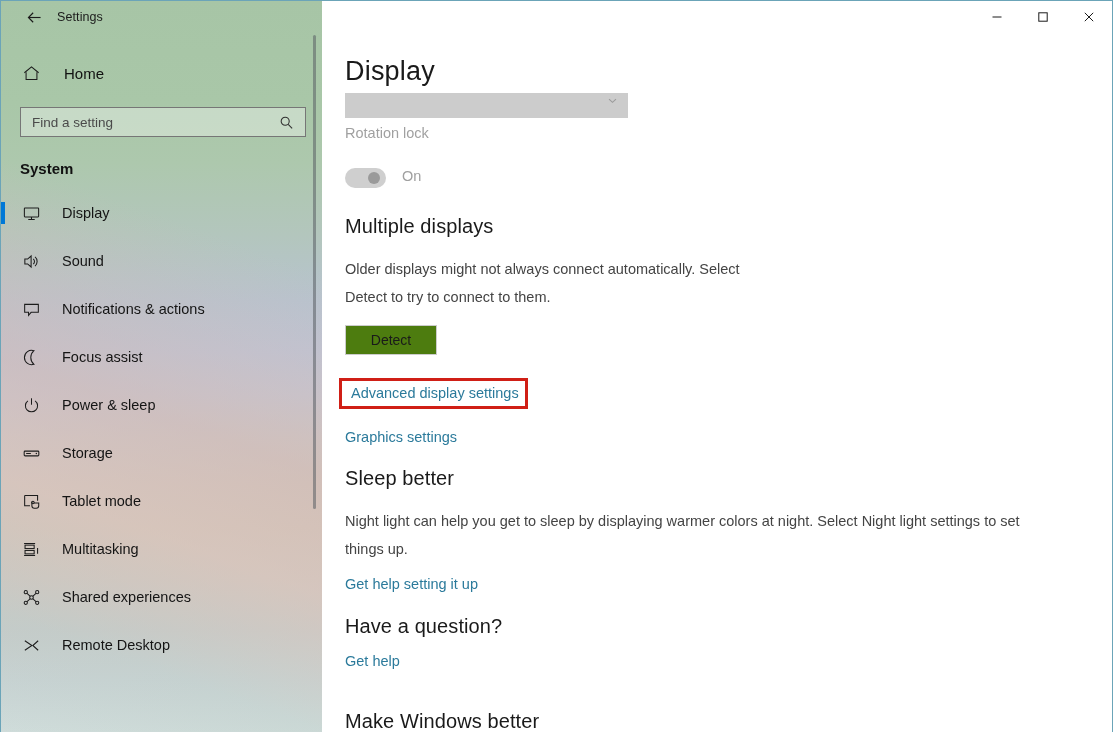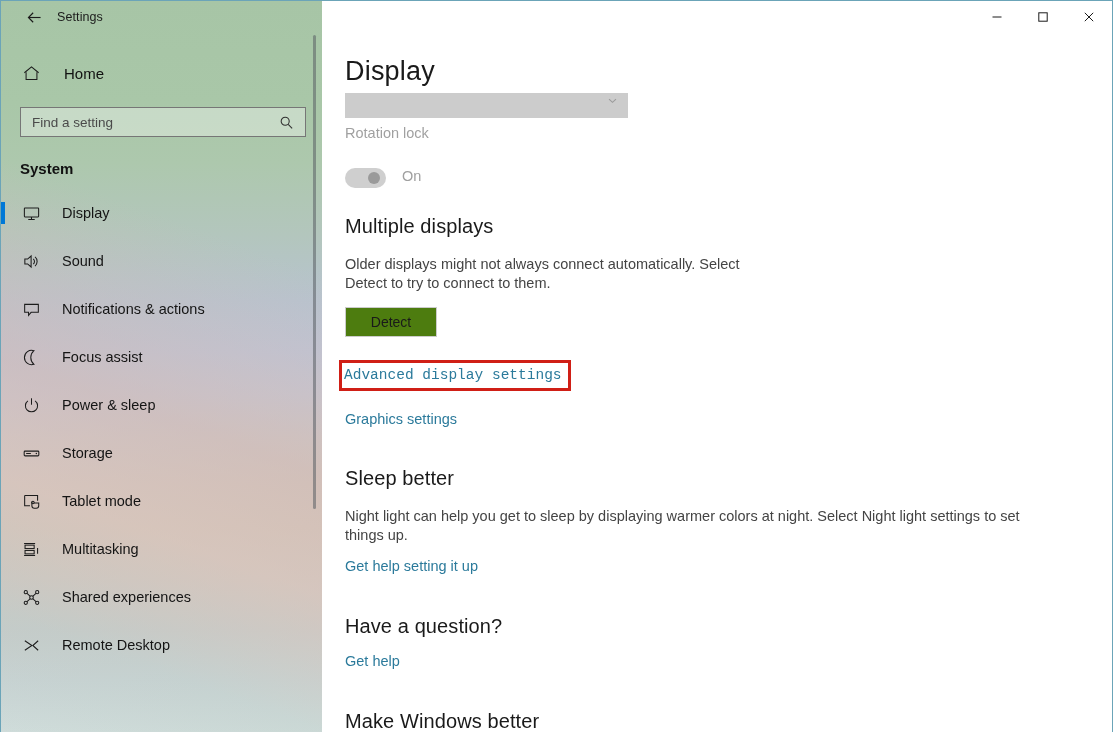--- a/index.html
+++ b/index.html
@@ -291,21 +291,21 @@
   }
   .section-heading {
     font-size: 20px;
     color: #1a1a1a;
     font-weight: normal;
     letter-spacing: .1px;
   }
   .body-text {
     font-size: 14.5px;
     color: #444;
-    line-height: 19px;
+    line-height: 28px;
     margin-top: 17px;
     max-width: 420px;
   }
   .body-text.wide { max-width: 712px; }
   .btn {
     margin-top: 14px;
     min-width: 92px;
     height: 30px;
     background: #4d7c0f;
     border: 1px solid #cccccc;
@@ -318,24 +318,23 @@
   .link {
     display: inline-block;
     font-size: 14.5px;
     color: #2b7a9b;
     text-decoration: none;
     line-height: 18px;
   }
   .link-highlight {
     display: inline-block;
     border: 3px solid #d01f16;
-    padding: 3px 6px 4px 2px;
+    padding: 3px 6px 4px 9px;
     margin-left: -6px;
     margin-top: -3px;
-    font-family: Liberation Mono, monospace;
   }
   .link-highlight .link { line-height: 17px; }
 </style>
 </head>
 <body>
 
 <div id="window">
 
   <div id="sidebar">
     <div id="sidebar-content">

